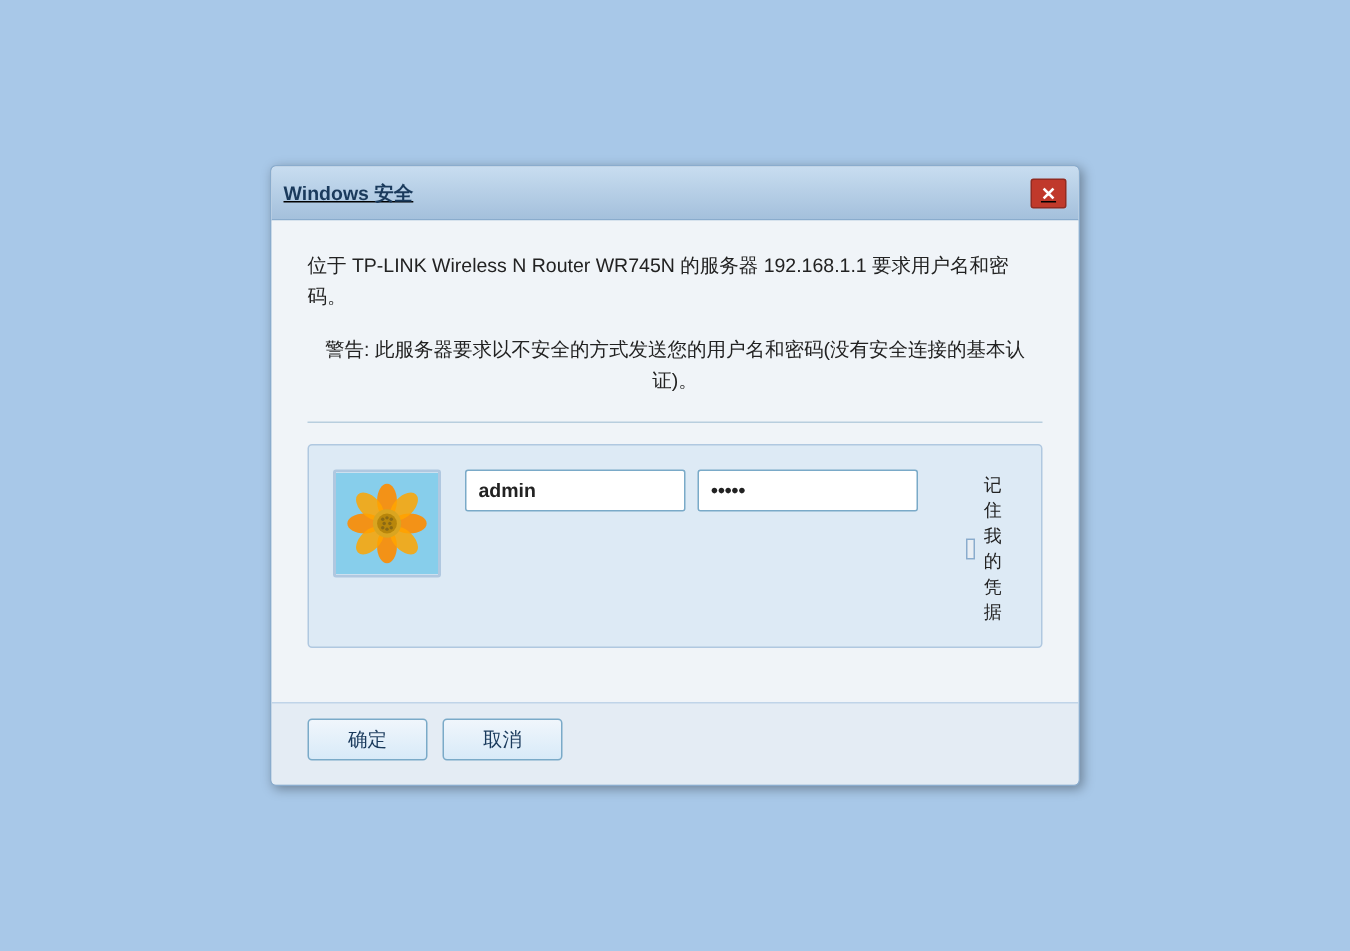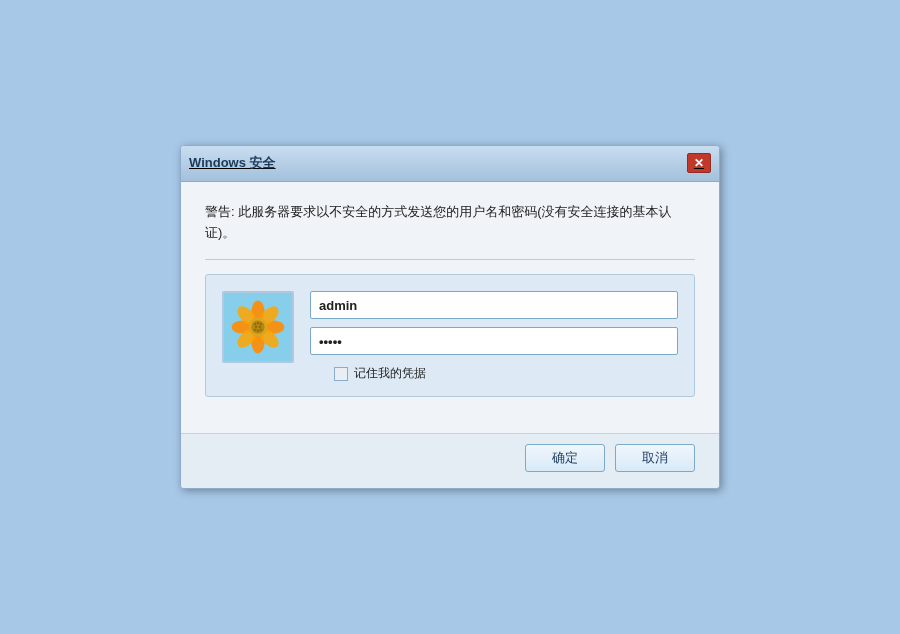--- a/index.html
+++ b/index.html
@@ -66,20 +66,21 @@
       color: #222;
       line-height: 1.6;
       margin-bottom: 14px;
     }
 
     .warning-text {
       font-size: 13px;
       color: #222;
       line-height: 1.6;
       margin-bottom: 16px;
+      text-align: center;
     }
 
     .divider {
       border: none;
       border-top: 1px solid #b8cede;
       margin-bottom: 14px;
     }
 
     .credentials-box {
       background: #ddeaf5;
@@ -104,21 +105,21 @@
 
     
     .avatar-inner {
       width: 100%;
       height: 100%;
     }
 
     .form-fields {
       flex: 1;
       display: flex;
-      flex-direction: column;
+      flex-direction: row;
       gap: 8px;
     }
 
     .text-input {
       width: 100%;
       height: 28px;
       border: 1px solid #7aaac8;
       border-radius: 2px;
       padding: 4px 8px;
       font-size: 13px;
@@ -146,21 +147,20 @@
       cursor: pointer;
     }
 
     .remember-label {
       font-size: 12px;
       color: #222;
     }
 
     .button-row {
       display: flex;
-      justify-content: flex-end;
       gap: 10px;
       padding: 10px 24px 16px 24px;
       background: #e4ecf4;
       border-top: 1px solid #c0d4e8;
     }
 
     .btn {
       min-width: 80px;
       height: 28px;
       border: 1px solid #7aaac8;
@@ -176,20 +176,21 @@
 <body>
 
 <div class="dialog">
 
   <div class="title-bar">
     <span class="title-bar-title">Windows 安全</span>
     <div class="close-btn">✕</div>
   </div>
 
   <div class="dialog-body">
+    <p class="message-text">位于 TP-LINK Wireless N Router WR745N 的服务器 192.168.1.1 要求用户名和密码。</p>
     <p class="warning-text">警告: 此服务器要求以不安全的方式发送您的用户名和密码(没有安全连接的基本认证)。</p>
     <hr class="divider">
 
     <div class="credentials-box">
 
       <div class="avatar">
         <svg class="avatar-inner" viewBox="0 0 72 72" xmlns="http://www.w3.org/2000/svg">
 
           <rect width="72" height="72" fill="#87CEEB"></rect>
 

